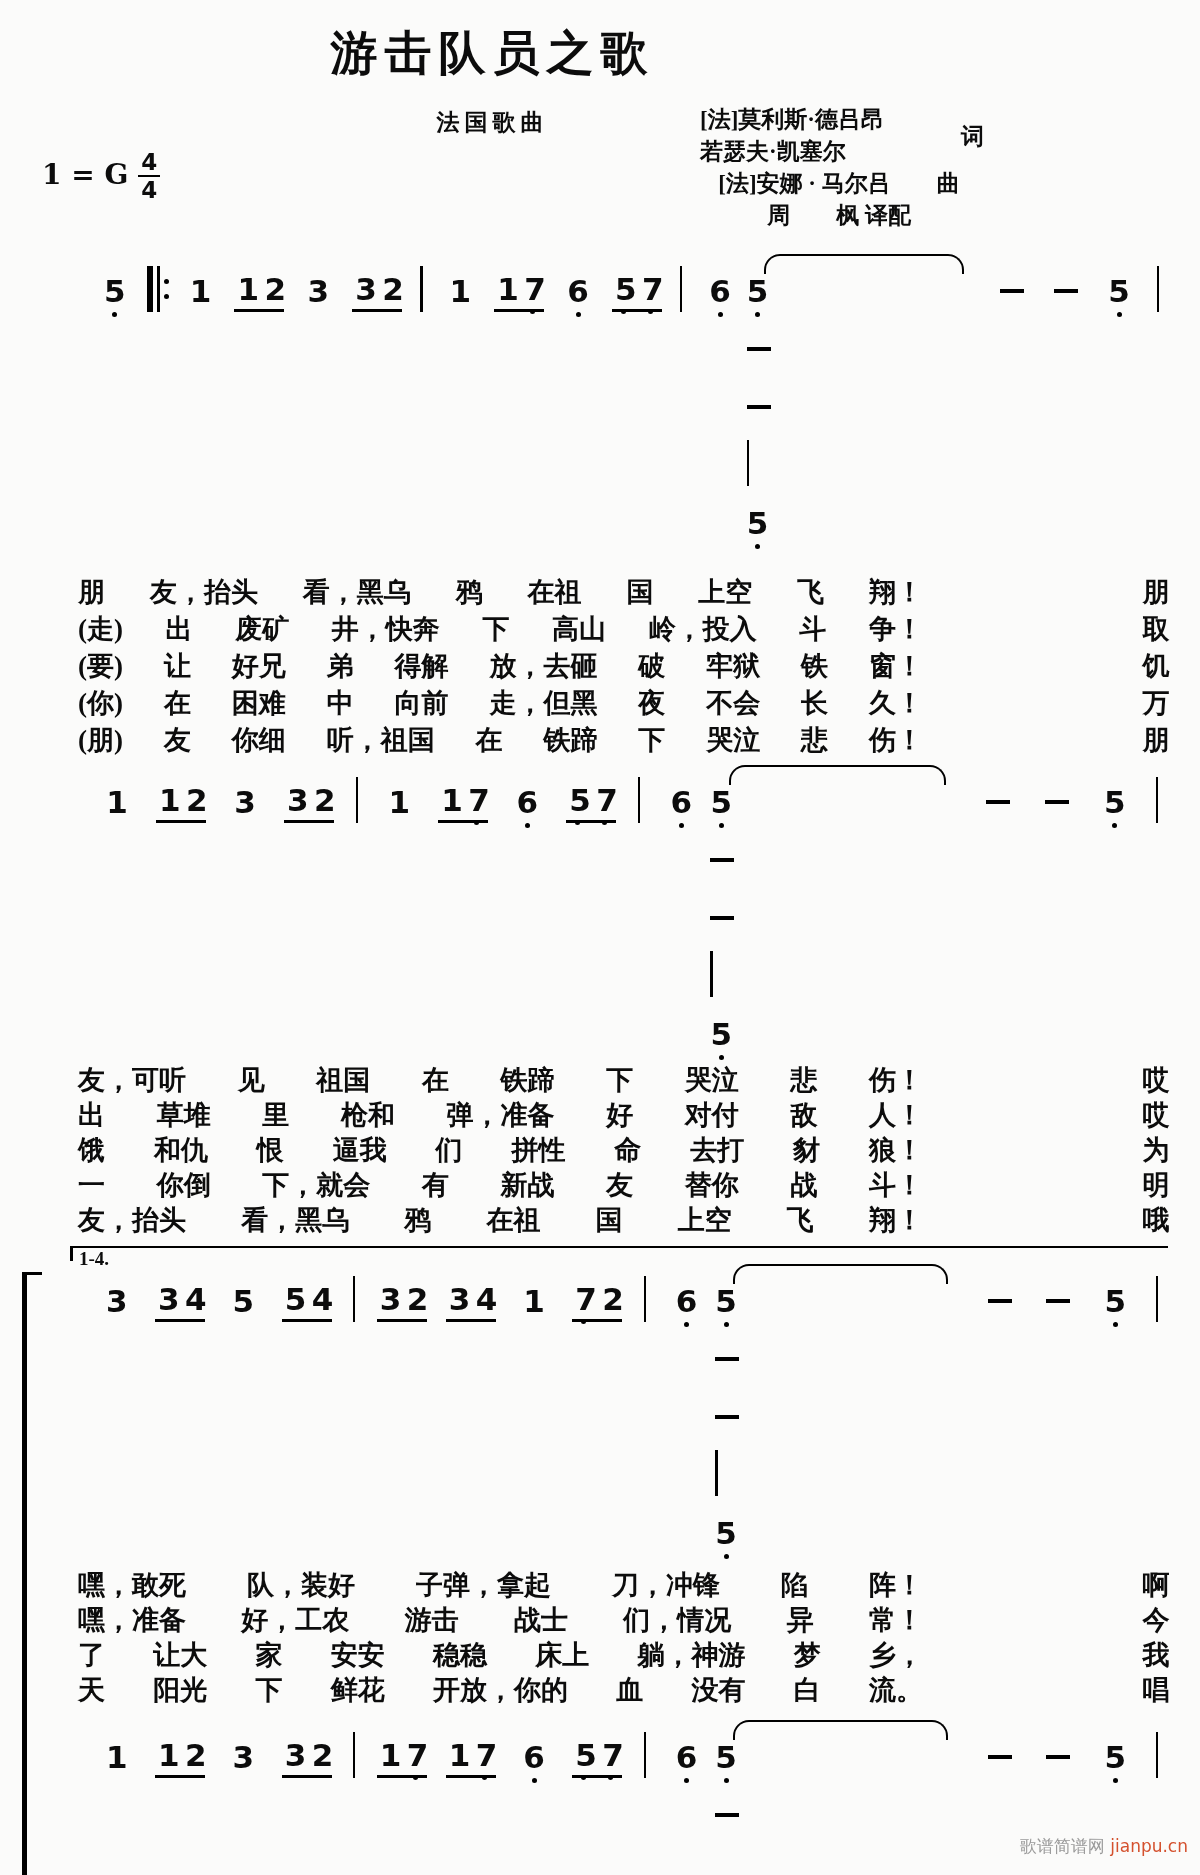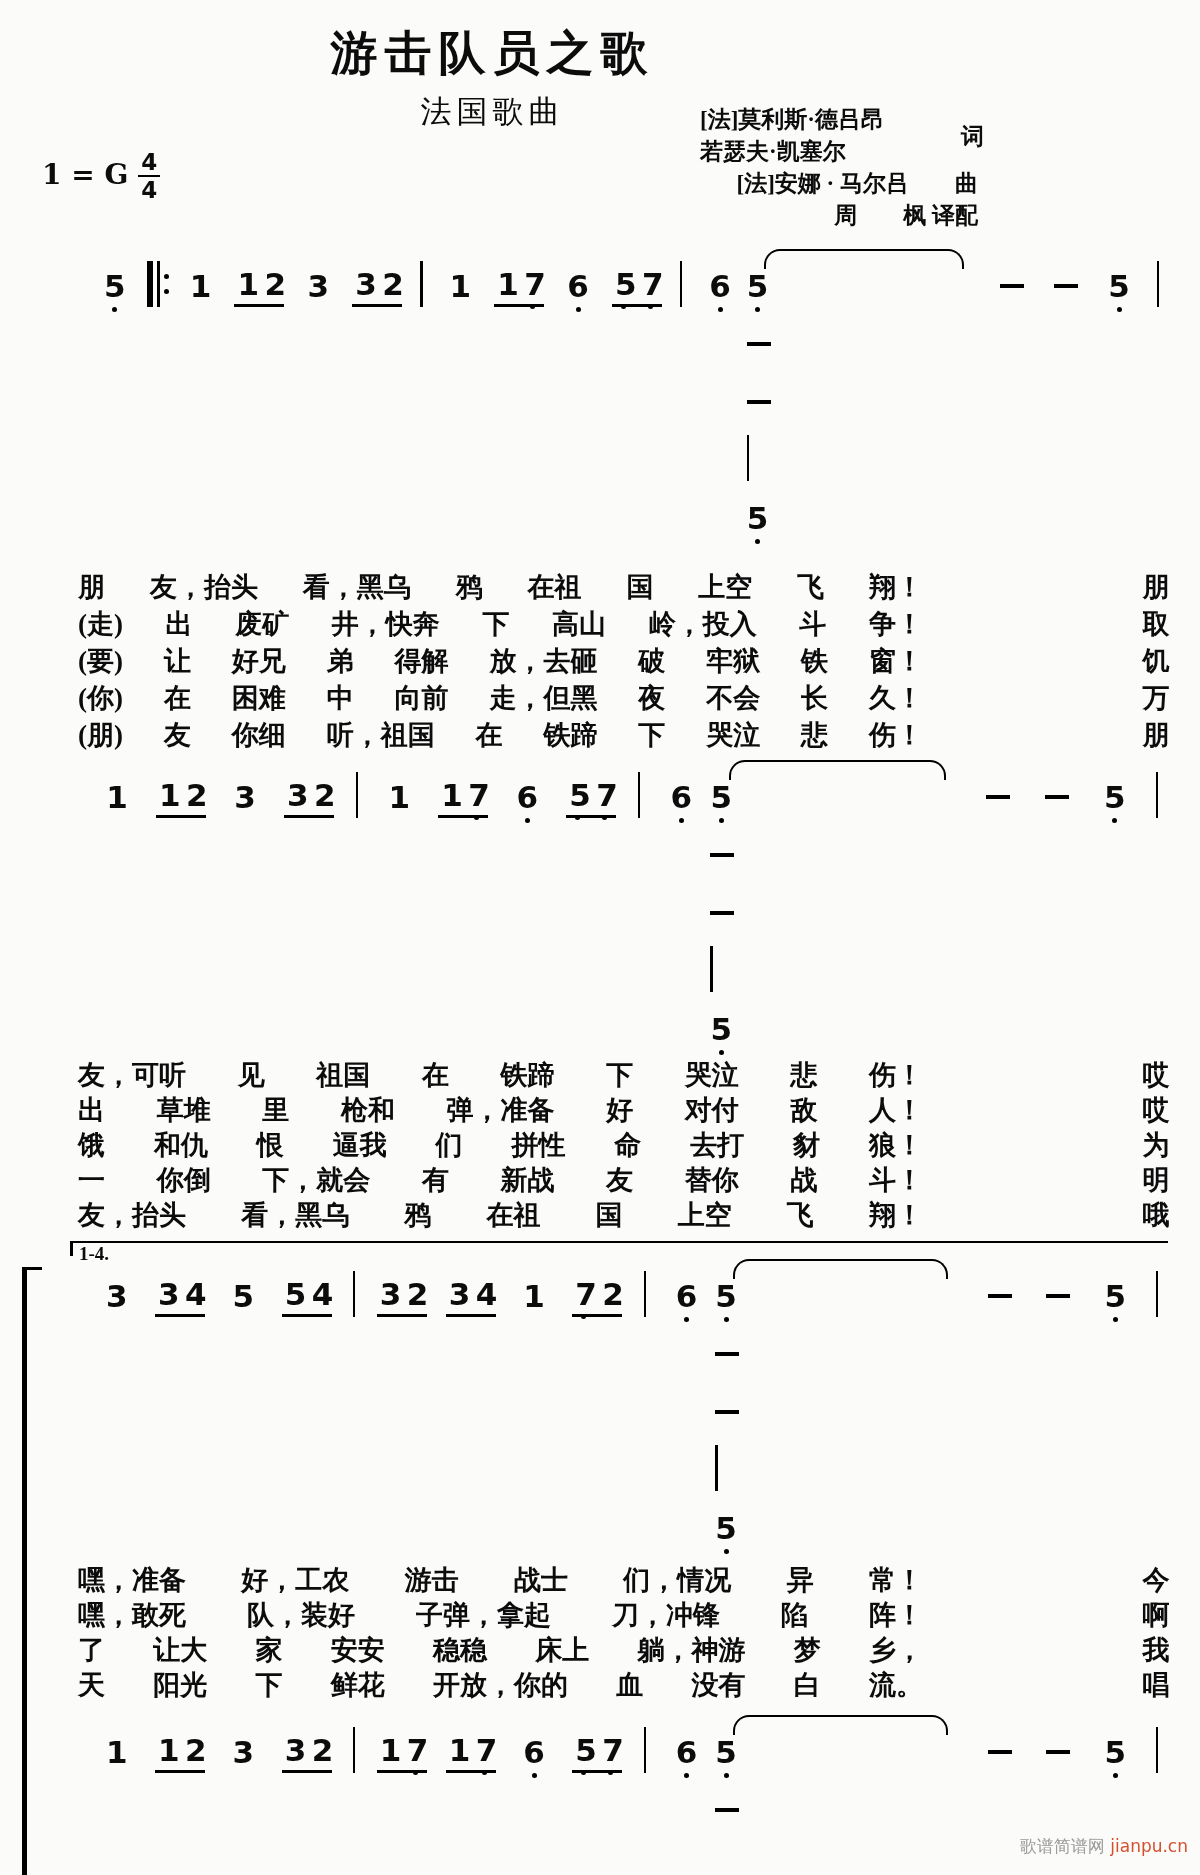--- a/index.html
+++ b/index.html
@@ -5,28 +5,28 @@
   html,body{margin:0;padding:0;}
   body{
     width:1200px;height:1875px;
     background:#fbfbfa;color:#0c0c0c;
     font-family:"Liberation Serif",serif;
     position:relative;overflow:hidden;
   }
   
   .titlewrap{padding-top:22px;text-align:center;padding-right:215px;}
   .title{font-size:47px;font-weight:bold;letter-spacing:7px;font-family:"DejaVu Sans",sans-serif;}
-  .subtitle{margin-top:6px;font-size:31px;font-weight:normal;letter-spacing:5px;font-family:"DejaVu Sans",sans-serif;}
+  .subtitle{margin-top:22px;font-size:23px;font-weight:bold;letter-spacing:5px;font-family:"DejaVu Sans",sans-serif;}
   .keysig{position:absolute;left:42px;top:150px;font-size:28px;font-weight:bold;font-family:"DejaVu Serif",serif;}
   .frac{display:inline-block;vertical-align:-14px;margin-left:10px;text-align:center;font-size:23px;line-height:1.05;font-family:"DejaVu Sans",sans-serif;}
   .frac .ftop{display:block;border-bottom:2.5px solid #000;padding:0 3px 1px;}
   .frac .fbot{display:block;padding-top:1px;}
   .credits{position:absolute;left:700px;top:104px;width:278px;font-size:23px;line-height:32px;font-weight:600;}
   .credits .crow{display:flex;}
-  .credits .sb{justify-content:flex-end;gap:46px;}
+  .credits .sb{justify-content:center;gap:46px;}
   .credits .role-ci{position:absolute;right:-6px;top:17px;}
   
   .noterow{display:flex;align-items:flex-start;margin:0 30px 0 88px;
     font-family:"DejaVu Sans",sans-serif;font-weight:bold;}
   .tk{display:flex;flex-direction:column;align-items:center;flex:1 1 0;min-width:0;}
   .hislot,.loslot{height:11px;display:flex;align-items:center;justify-content:center;}
   .main{height:36px;display:flex;align-items:center;justify-content:center;font-size:31px;line-height:36px;overflow:visible;}
   .dotc{width:5px;height:5px;background:#000;border-radius:50%;display:block;}
   .pair{display:flex;gap:10px;border-bottom:3px solid #000;padding:0 3px 2px;}
   .bnum{width:17px;text-align:center;}
@@ -677,26 +677,26 @@
         <span class="tk bar" style="flex-grow: 0.45;">
           <span class="hislot"></span>
           <span class="main">
             <i></i>
           </span>
           <span class="loslot"></span>
         </span>
       </div>
     <div class="lyrics rows35">
         <div class="lyr">
+          <span class="lyr-main"><span class="lgrp">嘿，敢死</span><span class="lgrp">队，装好</span><span class="lgrp">子弹，拿起</span><span class="lgrp">刀，冲锋</span><span class="lgrp">陷</span><span class="lgrp">阵！</span></span>
+          <span class="ltail">啊</span>
+        </div>
+        <div class="lyr">
           <span class="lyr-main"><span class="lgrp">嘿，准备</span><span class="lgrp">好，工农</span><span class="lgrp">游击</span><span class="lgrp">战士</span><span class="lgrp">们，情况</span><span class="lgrp">异</span><span class="lgrp">常！</span></span>
           <span class="ltail">今</span>
-        </div>
-        <div class="lyr">
-          <span class="lyr-main"><span class="lgrp">嘿，敢死</span><span class="lgrp">队，装好</span><span class="lgrp">子弹，拿起</span><span class="lgrp">刀，冲锋</span><span class="lgrp">陷</span><span class="lgrp">阵！</span></span>
-          <span class="ltail">啊</span>
         </div>
         <div class="lyr">
           <span class="lyr-main"><span class="lgrp">了</span><span class="lgrp">让大</span><span class="lgrp">家</span><span class="lgrp">安安</span><span class="lgrp">稳稳</span><span class="lgrp">床上</span><span class="lgrp">躺，神游</span><span class="lgrp">梦</span><span class="lgrp">乡，</span></span>
           <span class="ltail">我</span>
         </div>
         <div class="lyr">
           <span class="lyr-main"><span class="lgrp">天</span><span class="lgrp">阳光</span><span class="lgrp">下</span><span class="lgrp">鲜花</span><span class="lgrp">开放，你的</span><span class="lgrp">血</span><span class="lgrp">没有</span><span class="lgrp">白</span><span class="lgrp">流。</span></span>
           <span class="ltail">唱</span>
         </div>
       </div>

